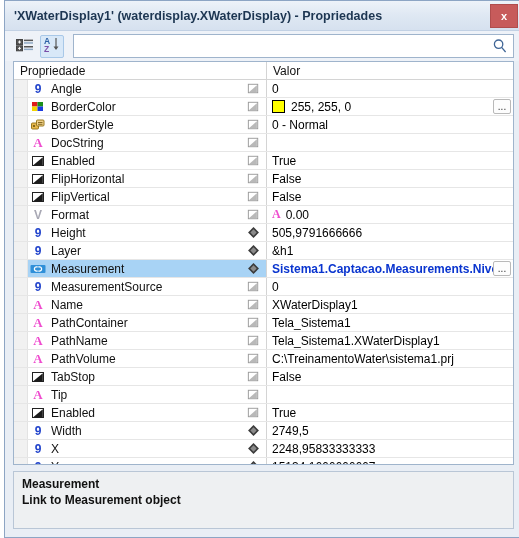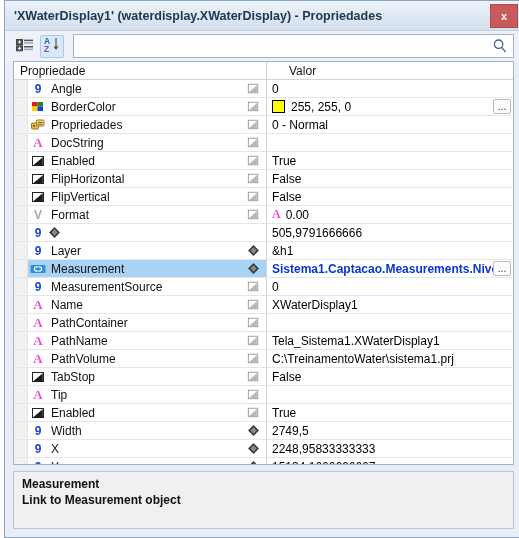--- a/index.html
+++ b/index.html
@@ -122,21 +122,20 @@
     overflow: hidden;
   }
   .grid-header {
     flex: 0 0 17px;
     height: 17px;
     display: flex;
     background: #ffffff;
     border-bottom: 1px solid #d4d4d4;
     font-size: 12px;
     color: #111;
-    gap: 16px;
   }
   .gh-name { width: 253px; box-sizing: border-box; padding-left: 6px; display:flex; align-items:center;
              border-right: 1px solid #d4d4d4; }
   .gh-val  { flex: 1 1 auto; box-sizing: border-box; padding-left: 6px; display:flex; align-items:center; }
 
   .grid-body {
     flex: 1 1 auto;
     overflow: hidden;
   }
   .row {
@@ -370,21 +369,21 @@
             <div class="gutter"></div>
             <span class="type-icon">
               <svg width="16" height="16" viewBox="0 0 16 16">
                 <rect x="1.5" y="6" width="7" height="6" rx="1" fill="#e8b84b" stroke="#9a7a20"></rect>
                 <circle cx="4" cy="9" r="1.1" fill="#6b5412"></circle>
                 <rect x="6.5" y="3" width="7.5" height="6" rx="1" fill="#f0d08a" stroke="#9a7a20"></rect>
                 <rect x="8" y="5" width="4.5" height="0.9" fill="#7a6018"></rect>
                 <rect x="8" y="6.8" width="4.5" height="0.9" fill="#7a6018"></rect>
               </svg>
             </span>
-            <span class="prop-label">Propriedades</span>
+            <span class="prop-label">BorderStyle</span>
             <span class="marker">
               <svg width="15" height="15" viewBox="0 0 16 16">
                 <rect x="2.5" y="3.5" width="10" height="9" fill="#ffffff" stroke="#9a9a9a" stroke-width="1"></rect>
                 <path d="M3.4 11.8 L11.6 4.6 L11.6 11.8 Z" fill="#b9b9b9"></path>
               </svg>
             </span>
           </div>
           <div class="cell-val">
             <span class="val-text">0 - Normal</span>
           </div>
@@ -488,20 +487,21 @@
             <span class="fmt-a">A</span>
             <span class="val-text">0.00</span>
           </div>
         </div>
         <div class="row">
           <div class="cell-name">
             <div class="gutter"></div>
             <span class="type-icon">
               <span class="ic-num">9</span>
             </span>
+            <span class="prop-label">Height</span>
             <span class="marker">
               <svg width="15" height="15" viewBox="0 0 16 16">
                 <path d="M8 2.2 L13.8 8 L8 13.8 L2.2 8 Z" fill="#3a3a3a"></path>
                 <path d="M8 4.6 L11.4 8 L8 11.4 L4.6 8 Z" fill="#8a8a8a"></path>
               </svg>
             </span>
           </div>
           <div class="cell-val">
             <span class="val-text val-bold">505,9791666666</span>
           </div>
@@ -590,20 +590,23 @@
               <span class="ic-str">A</span>
             </span>
             <span class="prop-label">PathContainer</span>
             <span class="marker">
               <svg width="15" height="15" viewBox="0 0 16 16">
                 <rect x="2.5" y="3.5" width="10" height="9" fill="#ffffff" stroke="#9a9a9a" stroke-width="1"></rect>
                 <path d="M3.4 11.8 L11.6 4.6 L11.6 11.8 Z" fill="#b9b9b9"></path>
               </svg>
             </span>
           </div>
+          <div class="cell-val">
+            <span class="val-text">Tela_Sistema1</span>
+          </div>
         </div>
         <div class="row">
           <div class="cell-name">
             <div class="gutter"></div>
             <span class="type-icon">
               <span class="ic-str">A</span>
             </span>
             <span class="prop-label">PathName</span>
             <span class="marker">
               <svg width="15" height="15" viewBox="0 0 16 16">

